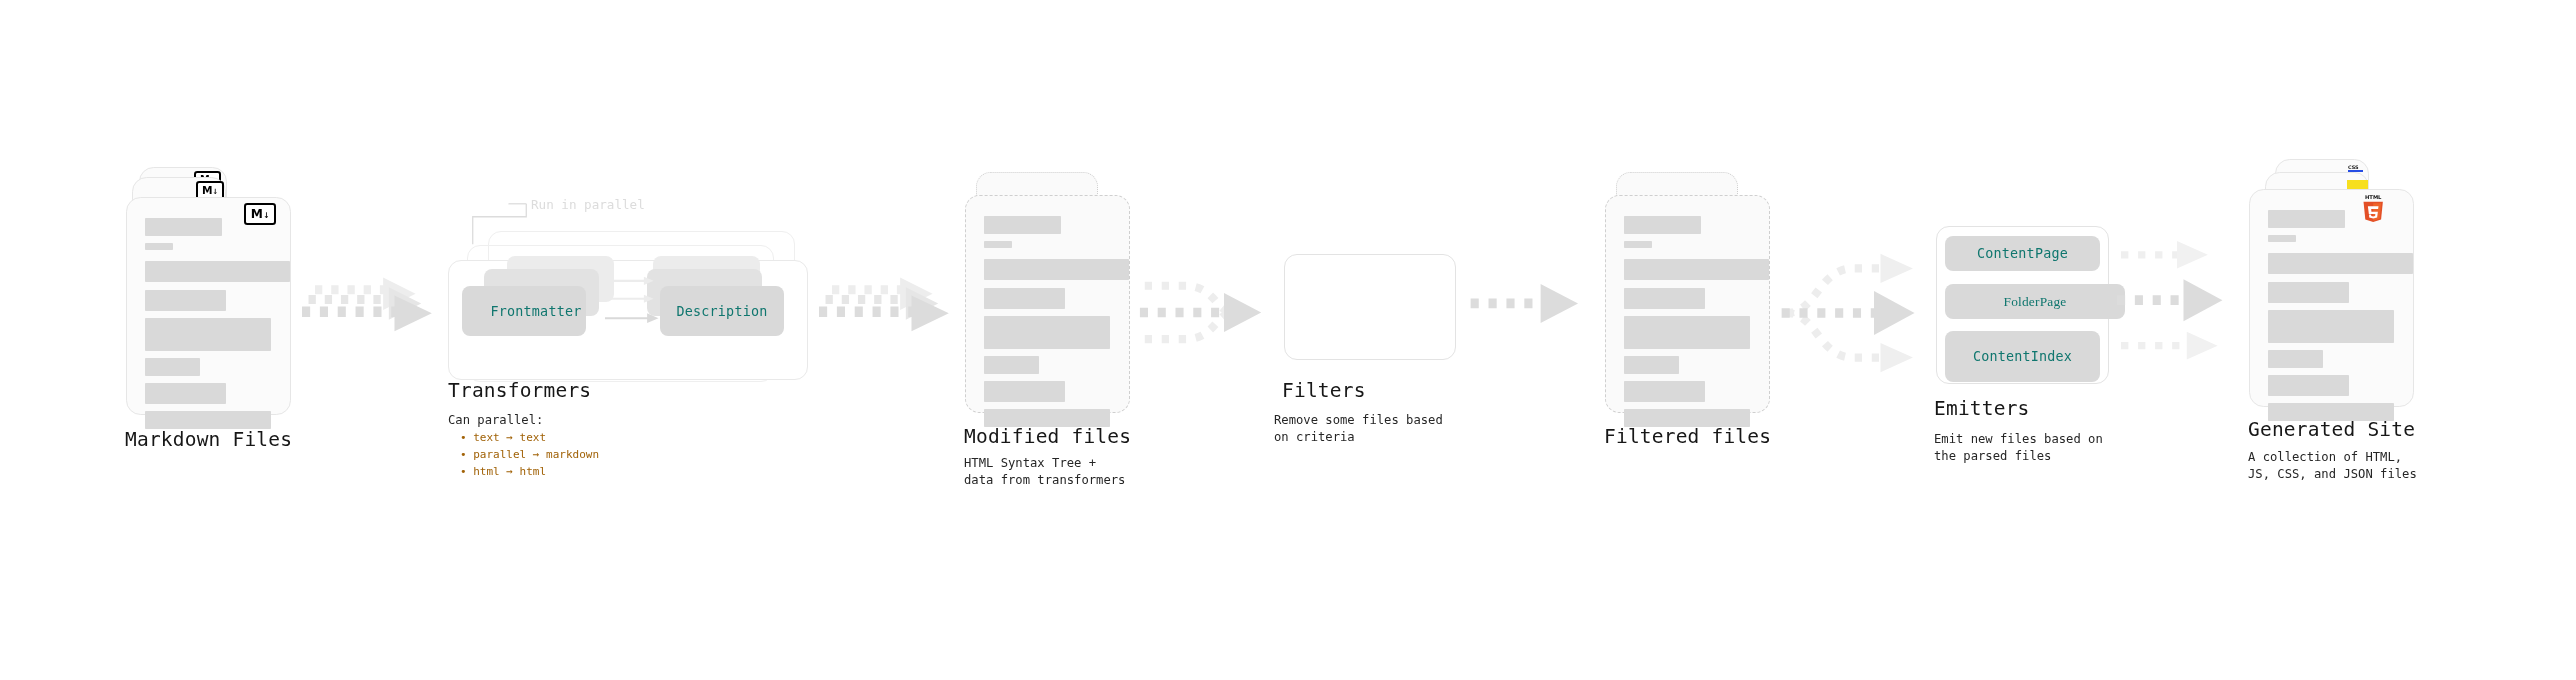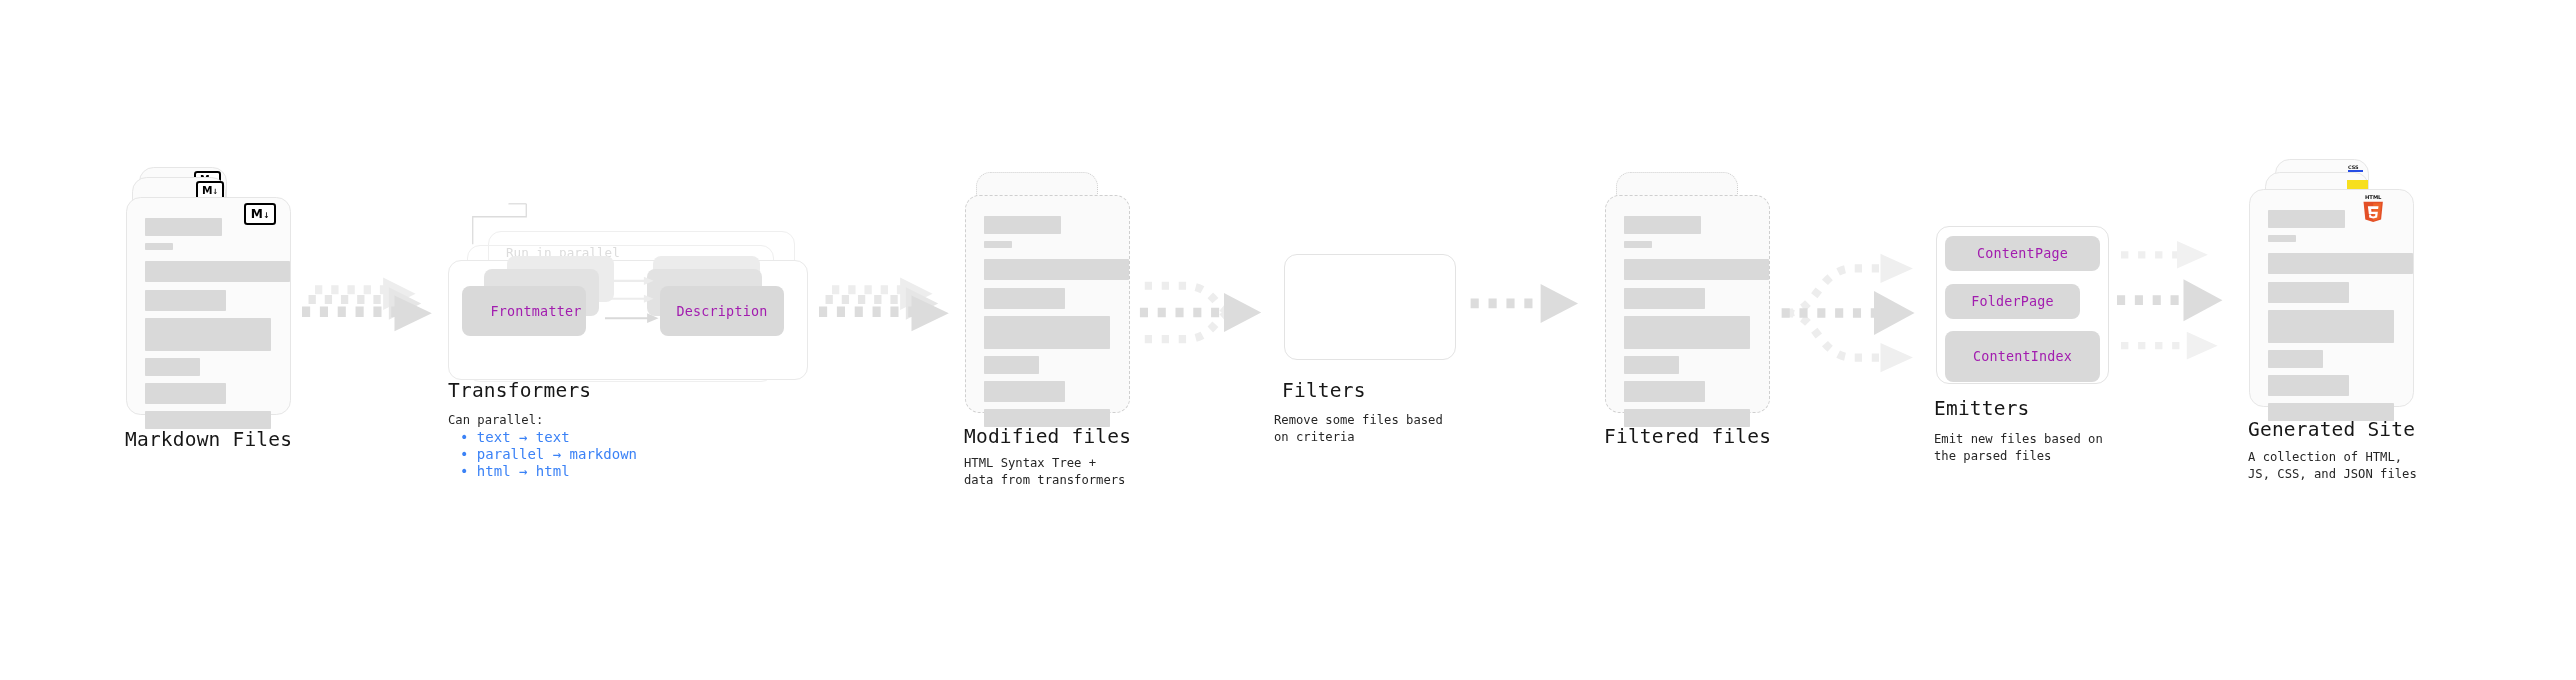--- a/index.html
+++ b/index.html
@@ -43,21 +43,21 @@
     border-color:#efefef;
   }
   .chip{
     position:absolute;
     box-sizing:border-box;
     background:#d9d9d9;
     border-radius:8.1px;
     display:flex;align-items:center;justify-content:center;
     font-size:13.4px;
     letter-spacing:0.2px;
-    color:#a21caf;
+    color:#0f766e;
     white-space:nowrap;
   }
   .chip.ghost1{background:#e2e2e2;color:transparent;}
   .chip.ghost2{background:#ececec;color:transparent;}
 
   
   .title{
     position:absolute;
     font-size:19.5px;
     letter-spacing:0.2px;
@@ -66,23 +66,23 @@
   }
   .subtitle{
     position:absolute;
     font-size:12.2px;
     line-height:17px;
     color:#262626;
     white-space:pre;
   }
   .sub-list{
     position:absolute;
-    font-size:14px;
+    font-size:11px;
     line-height:17px;
-    color:#3b82f6;
+    color:#a16207;
     white-space:pre;
   }
   .ghost-label{
     position:absolute;
     font-size:12.6px;
     color:#dcdcdc;
     white-space:nowrap;
   }
 
   
@@ -153,21 +153,21 @@
         <path d="M8 29 H112"></path>
       </g>
       <path d="M107 14 L147 34 L107 54 Z" fill="#e6e6e6"></path>
       <g stroke="#dcdcdc" stroke-width="13" stroke-dasharray="10 12" fill="none">
         <path d="M0 44 H120"></path>
       </g>
       <path d="M114 24 L160 46 L114 68 Z" fill="#dcdcdc"></path>
     </svg>
   </div>
 
-  <div class="ghost-label" style="left:506px;top:197px;margin-top:48px;">Run in parallel</div>
+  <div class="ghost-label" style="left:531px;top:197px;">Run in parallel</div>
   <div class="arrow" style="left:463px;top:202px;width:73px;height:49px;">
     <svg width="73" height="49" viewBox="0 0 90 60">
       <path d="M78 2 L78 18 L12 18 L12 52" stroke="#dcdcdc" stroke-width="1.6" fill="none"></path>
       <path d="M78 2 L56 2" stroke="#dcdcdc" stroke-width="1.6" fill="none"></path>
     </svg>
   </div>
 
   <div class="group-box ghost" style="left:488px;top:231px;width:307px;height:137px;"></div>
   <div class="group-box ghost" style="left:467px;top:245px;width:307px;height:137px;"></div>
   <div class="group-box" style="left:448px;top:260px;width:360px;height:120px;border-color:#e9e9e9;"></div>
@@ -287,21 +287,21 @@
       <path d="M124 122 L164 140 L124 158 Z" fill="#efefef"></path>
       <g fill="none" stroke="#dcdcdc" stroke-width="12" stroke-dasharray="10 12">
         <path d="M2 85 H122"></path>
       </g>
       <path d="M116 58 L166 85 L116 112 Z" fill="#dcdcdc"></path>
     </svg>
   </div>
 
   <div class="group-box" style="left:1936px;top:226px;width:173px;height:158px;border-color:#e3e3e3;"></div>
   <div class="chip" style="left:1945px;top:236px;width:155px;height:35px;">ContentPage</div>
-  <div class="chip" style="left:1945px;top:284px;width:135px;height:35px;">FolderPage</div>
+  <div class="chip" style="left:1945px;top:284px;width:180px;height:35px;font-family:Liberation Serif, serif;">FolderPage</div>
   <div class="chip" style="left:1945px;top:331px;width:155px;height:51px;">ContentIndex</div>
   <div class="title" style="left:1934px;top:397px;">Emitters</div>
   <div class="subtitle" style="left:1934px;top:431px;">Emit new files based on
 the parsed files</div>
 
   <div class="arrow" style="left:2117px;top:232px;width:146px;height:134px;">
     <svg width="146" height="134" viewBox="0 0 180 165">
       <g fill="none" stroke="#efefef" stroke-width="9" stroke-dasharray="9 12">
         <path d="M5 28 H78"></path>
       </g>

